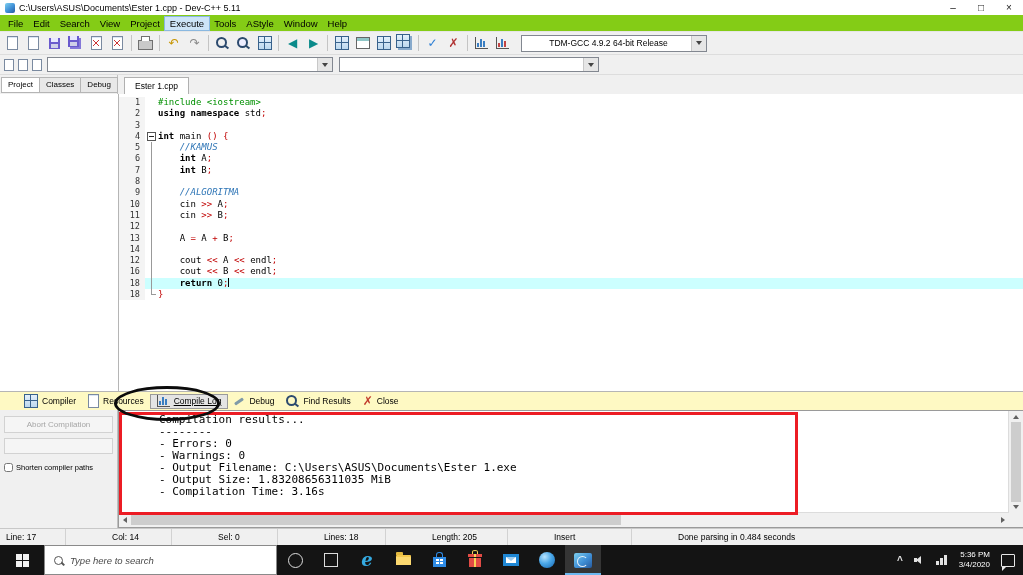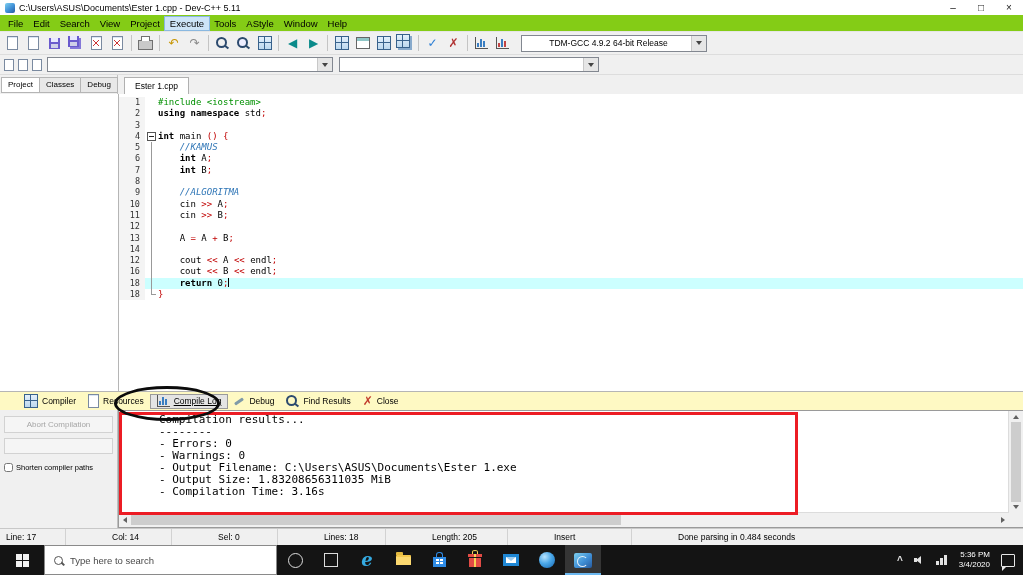--- a/index.html
+++ b/index.html
@@ -108,21 +108,21 @@
   .seg6{flex:1;border-right:none;}
 
   
   .taskbar{height:30px;flex:none;background:#141414;display:flex;align-items:stretch;color:#fff;}
   .tb-start{width:44px;display:flex;align-items:center;justify-content:center;flex:none;}
   .winlogo{width:13px;height:13px;background:
       linear-gradient(#f2f2f2,#f2f2f2) 0 0/6px 6px no-repeat,
       linear-gradient(#f2f2f2,#f2f2f2) 7px 0/6px 6px no-repeat,
       linear-gradient(#f2f2f2,#f2f2f2) 0 7px/6px 6px no-repeat,
       linear-gradient(#f2f2f2,#f2f2f2) 7px 7px/6px 6px no-repeat;}
-  .tb-search{width:233px;flex:none;background:#fff;display:flex;align-items:center;gap:7px;padding:0 9px;color:#4a4a4a;font-size:9.5px;box-sizing:border-box;border:1px solid #8a8a8a;}
+  .tb-search{width:233px;flex:none;background:#fff;display:flex;align-items:center;gap:7px;padding:0 9px;color:#4a4a4a;font-size:9.5px;box-sizing:border-box;border:1px solid #8a8a8a;font-style:italic;}
   .smag{width:7px;height:7px;border:1.5px solid #555;border-radius:50%;position:relative;flex:none;}
   .smag::after{content:'';position:absolute;width:4px;height:1.5px;background:#555;transform:rotate(45deg);right:-3px;bottom:-1px;}
   .tb-sys{width:36px;display:flex;align-items:center;justify-content:center;flex:none;}
   .sys-cortana{width:13px;height:13px;border:1.5px solid #dcdcdc;border-radius:50%;}
   .sys-taskview{width:12px;height:12px;border:1.5px solid #dcdcdc;}
   #taskbar-apps{display:flex;align-items:stretch;}
   .task-app{width:36px;display:flex;align-items:center;justify-content:center;position:relative;}
   .task-app.active{background:rgba(255,255,255,.14);box-shadow:inset 0 -2px 0 #6cb8f0;}
   .appic{display:block;}
   .app-edge{font-family:"DejaVu Serif",serif;font-style:italic;font-weight:bold;font-size:18px;color:#35abe2;line-height:1;}

